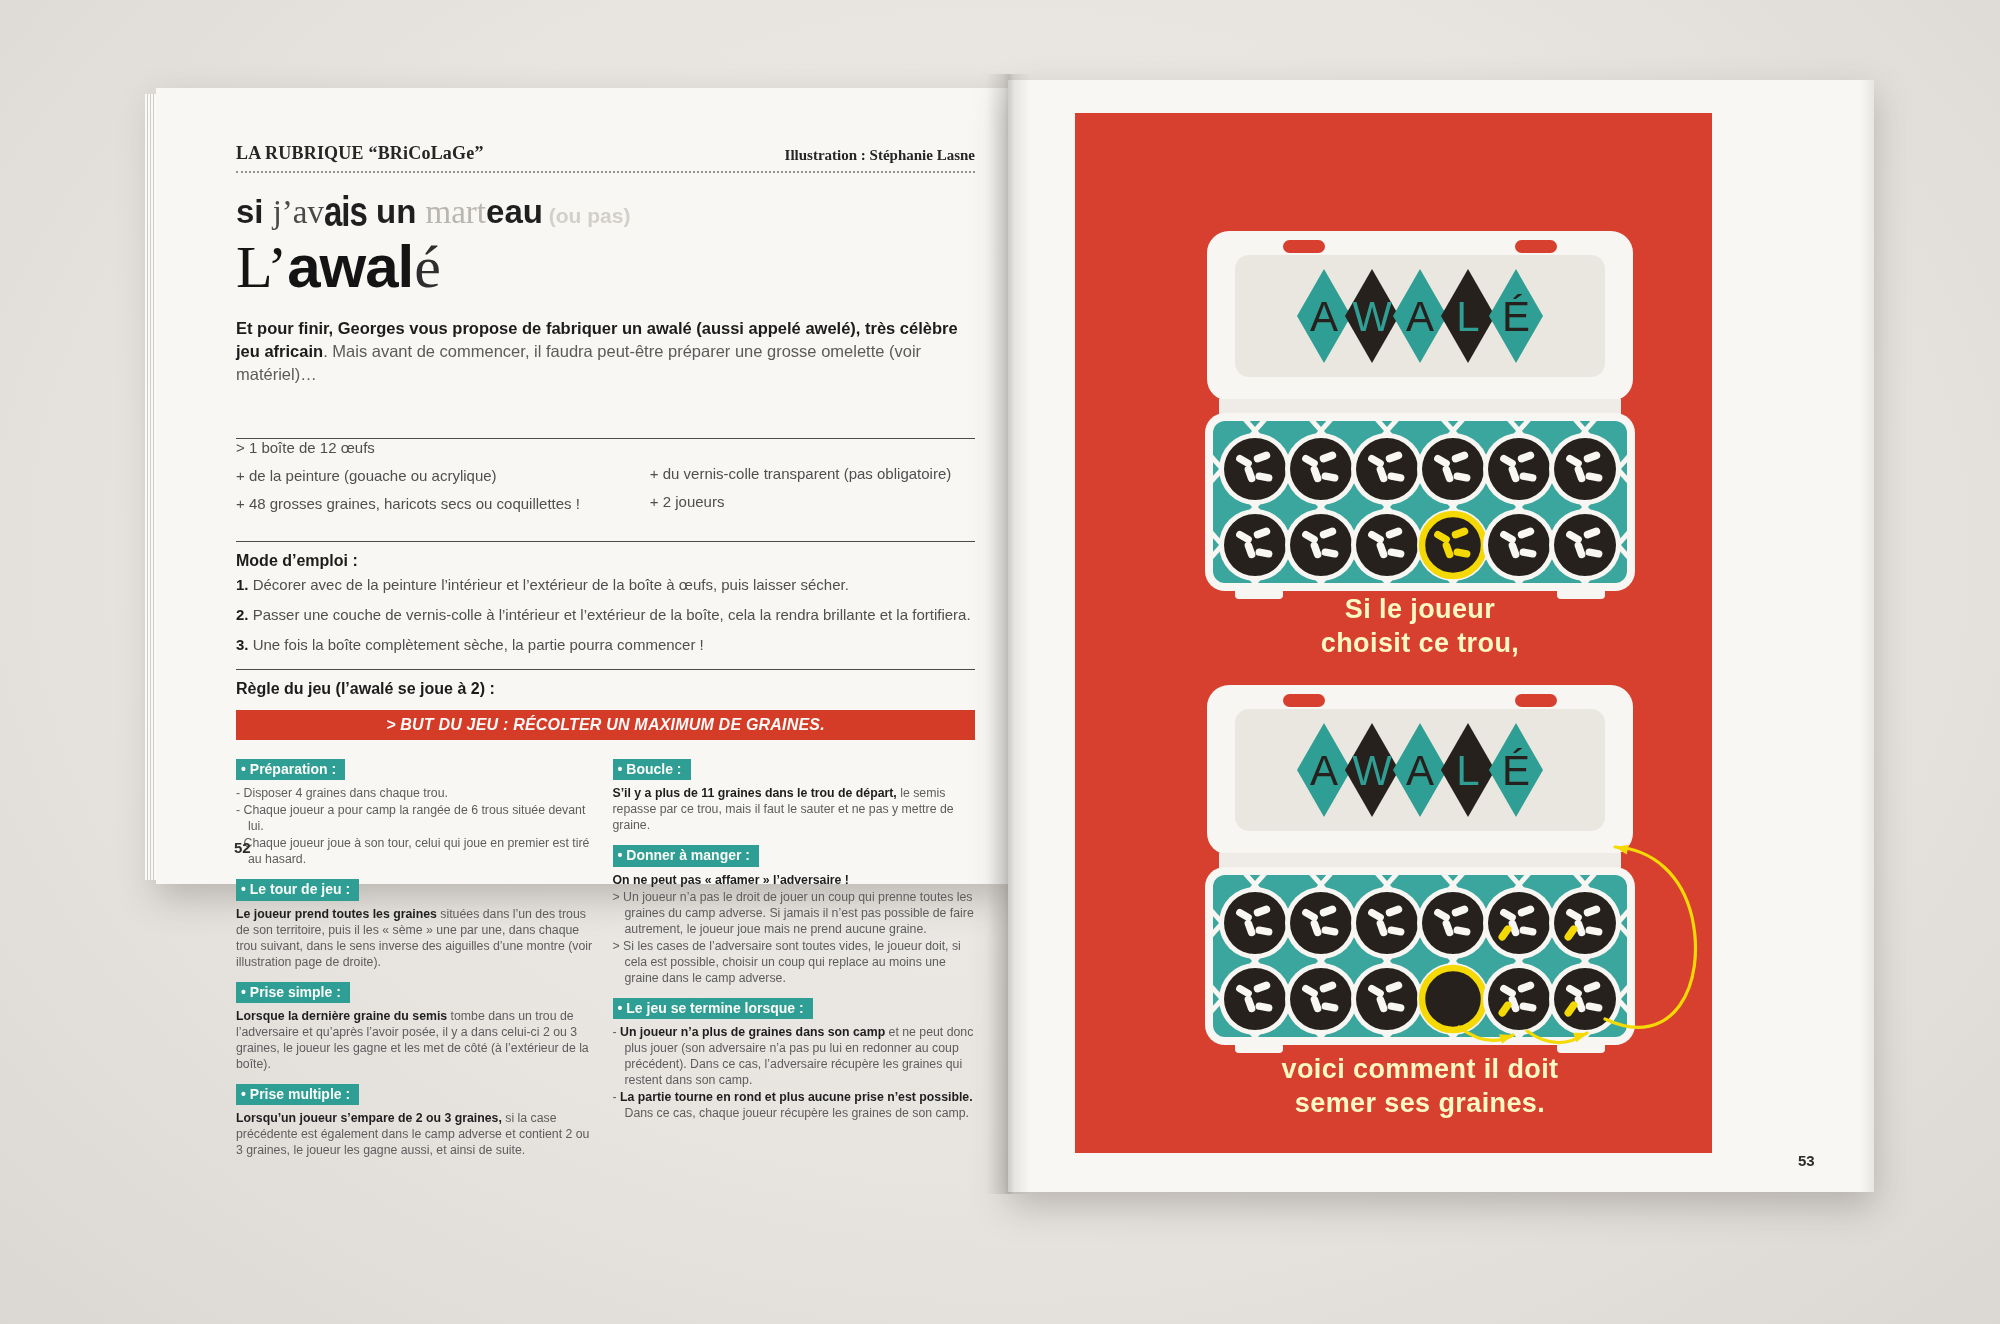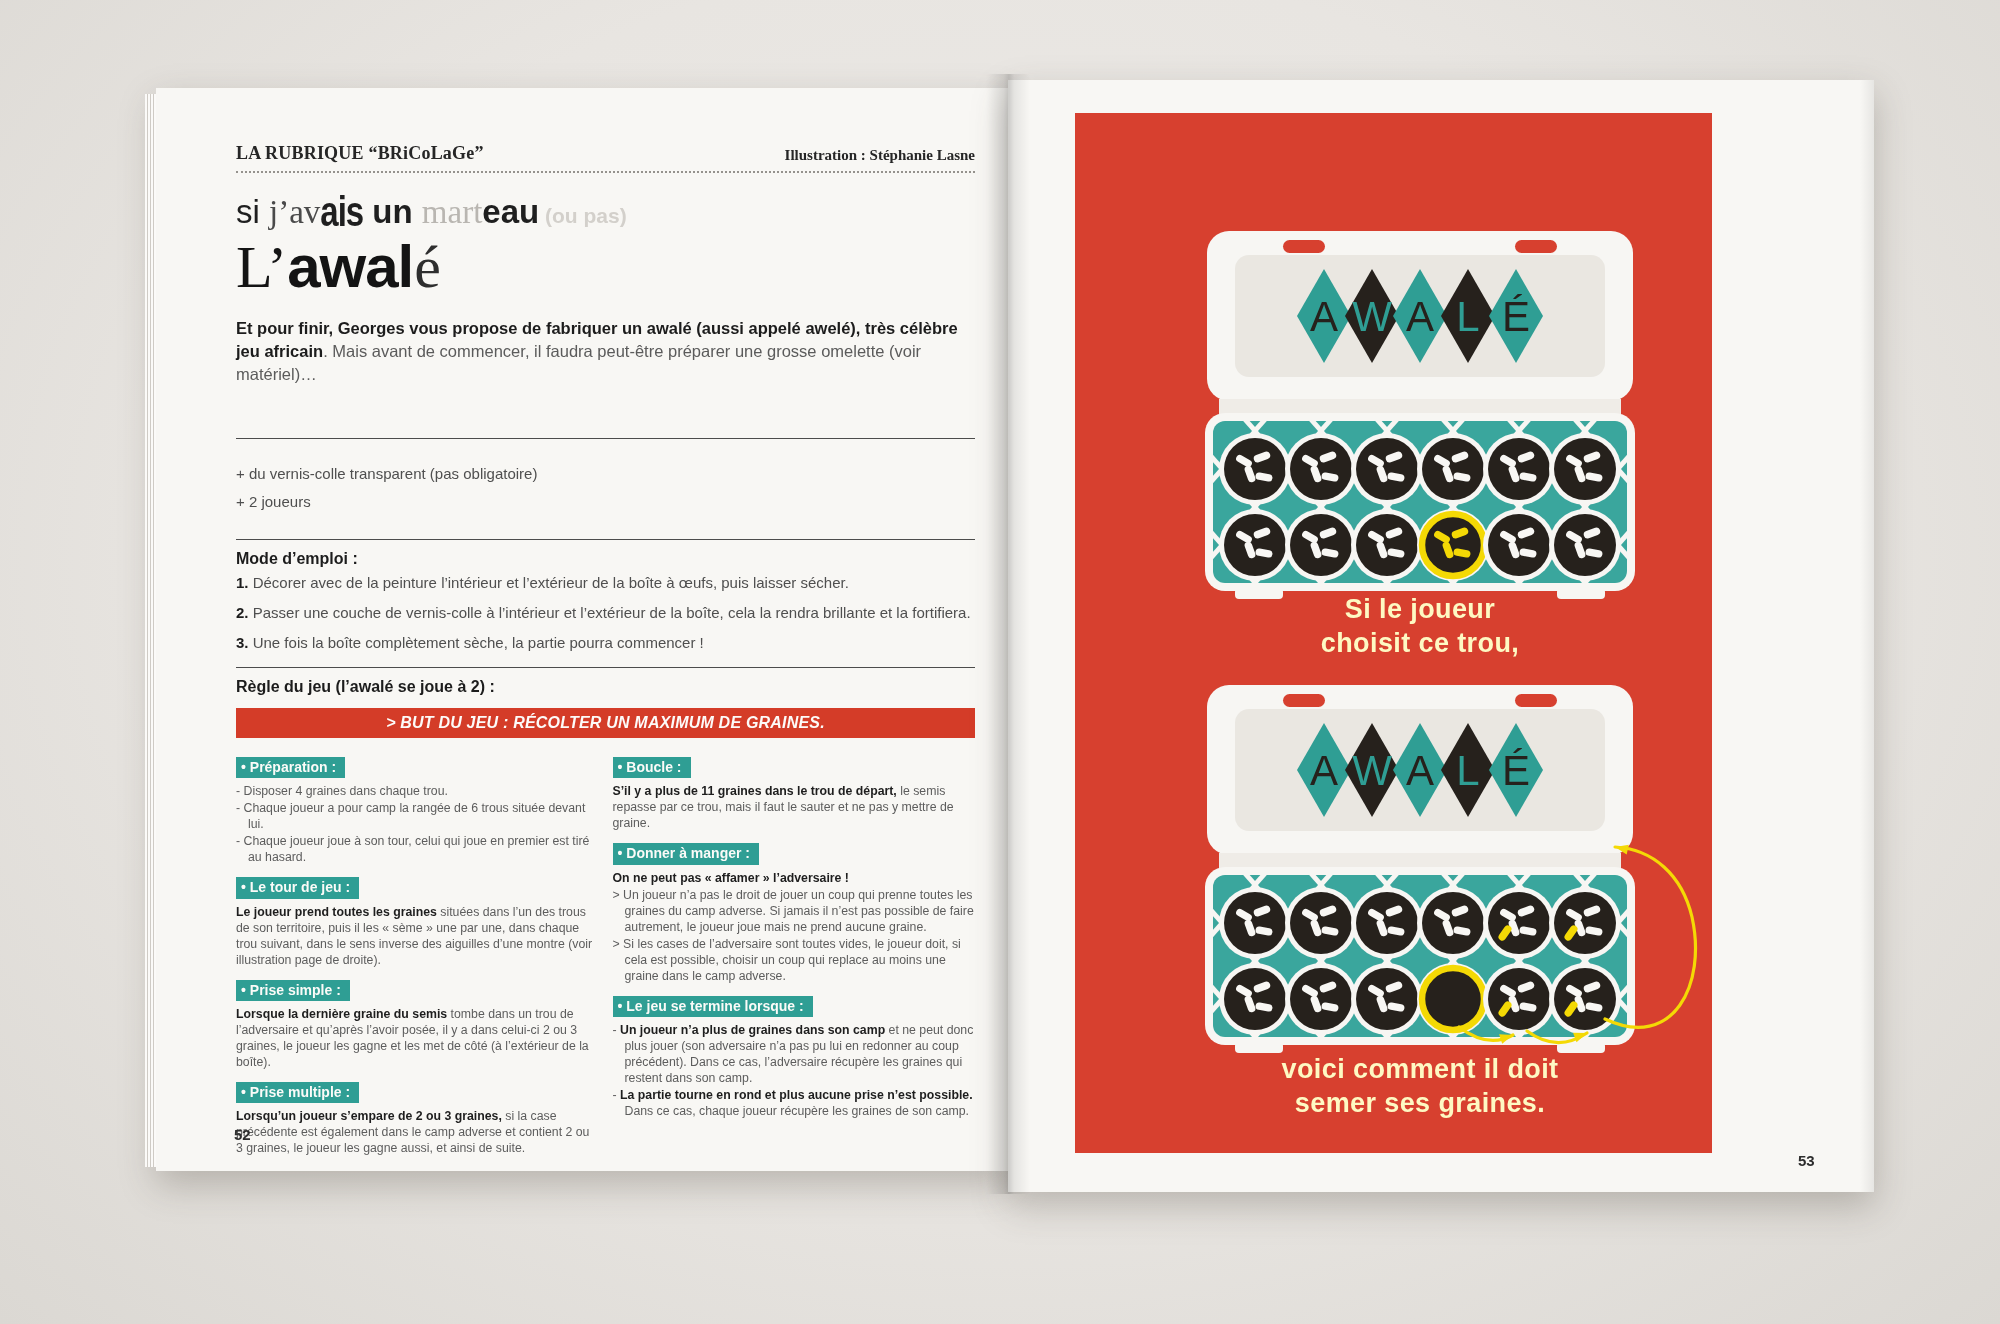--- a/index.html
+++ b/index.html
@@ -1,36 +1,36 @@
 <!DOCTYPE html>
 <html><head>
 <meta charset="utf-8">
 <style>
   html,body{margin:0;padding:0;}
   .stage{position:relative;width:2000px;height:1324px;overflow:hidden;
     background:radial-gradient(ellipse at 50% 42%, #edebe8 0%, #e8e5e1 55%, #dbd8d3 100%);
     font-family:"Liberation Sans", sans-serif;}
   .page{position:absolute;background:#f8f7f4;box-shadow:0 14px 34px rgba(70,60,52,.28);}
-  .page-left{left:156px;top:88px;width:852px;height:1083px;}
+  .page-left{left:156px;top:88px;width:852px;height:796px;}
   .page-right{left:1008px;top:80px;width:866px;height:1112px;}
   .left-edge{position:absolute;left:-11px;top:6px;bottom:4px;width:11px;
     background:repeating-linear-gradient(90deg,#fbfaf8 0 2px,#cfcbc5 2px 3px);}
   .right-edge{position:absolute;right:0;top:0;bottom:0;width:14px;
     background:linear-gradient(90deg,rgba(0,0,0,0) 0%,rgba(0,0,0,.07) 100%);}
   .spine{position:absolute;left:986px;top:74px;width:44px;height:1120px;pointer-events:none;
     background:linear-gradient(90deg,rgba(0,0,0,0) 0%,rgba(0,0,0,.10) 40%,rgba(0,0,0,.17) 52%,rgba(0,0,0,.08) 64%,rgba(0,0,0,0) 100%);}
   
   .lp{position:absolute;inset:0;padding:55px 33px 0 80px;color:#3d3d3d;}
   .lp-header{display:flex;justify-content:space-between;align-items:flex-end;
     font-family:"Liberation Serif", serif;font-weight:bold;color:#262626;
     border-bottom:2px dotted #95928d;padding-bottom:7px;}
   .lp-rubric{font-size:18px;letter-spacing:.2px;}
   .lp-credit{font-size:15px;}
   .kicker{margin-top:20px;font-size:33px;color:#1f1f1f;white-space:nowrap;}
-  .k1{font-weight:normal;}
+  .k1{font-weight:bold;}
   .k2{font-family:"Liberation Serif", serif;font-weight:normal;color:#4a4a4a;}
   .k3{display:inline-block;transform:scaleY(1.28);font-weight:bold;letter-spacing:-1px;}
   .k4{font-weight:bold;}
   .k5{font-family:"Liberation Serif", serif;color:#b9b6b1;font-weight:normal;}
   .k6{font-weight:bold;}
   .k7{font-size:21px;color:#d3d0cb;font-weight:bold;}
   .big-title{margin-top:4px;font-size:60px;color:#141414;line-height:1.05;}
   .bt1{font-family:"Liberation Serif", serif;font-weight:normal;}
   .bt2{font-weight:900;letter-spacing:-1px;}
   .bt3{font-weight:900;}
@@ -87,20 +87,25 @@
       </div>
 
       <div class="kicker"><span class="k1">si </span><span class="k2">j’av</span><span class="k3">ais</span><span class="k4"> un </span><span class="k5">mart</span><span class="k6">eau</span><span class="k7"> (ou pas)</span></div>
 
       <div class="big-title"><span class="bt1">L’</span><span class="bt2">awa</span><span class="bt3">l</span><span class="bt4">é</span></div>
 
       <p class="intro"><b>Et pour finir, Georges vous propose de fabriquer un awalé (aussi appelé awelé), très célèbre jeu africain</b><span>. Mais avant de commencer, il faudra peut-être préparer une grosse omelette (voir matériel)…</span></p>
 
       <hr class="rule-line hr1">
       <div class="mat-cols">
+        <div class="mat-col mat-col1">
+          <p>&gt; 1 boîte de 12 œufs</p>
+          <p>+ de la peinture (gouache ou acrylique)</p>
+          <p>+ 48 grosses graines, haricots secs ou coquillettes !</p>
+        </div>
         <div class="mat-col mat-col2">
           <p>+ du vernis-colle transparent (pas obligatoire)</p>
           <p>+ 2 joueurs</p>
         </div>
       </div>
 
       <hr class="rule-line hr2">
       <div class="sec-title">Mode d’emploi :</div>
       <div class="mode-steps">
         <p><b>1.</b> <span>Décorer avec de la peinture l’intérieur et l’extérieur de la boîte à œufs, puis laisser sécher.</span></p>

